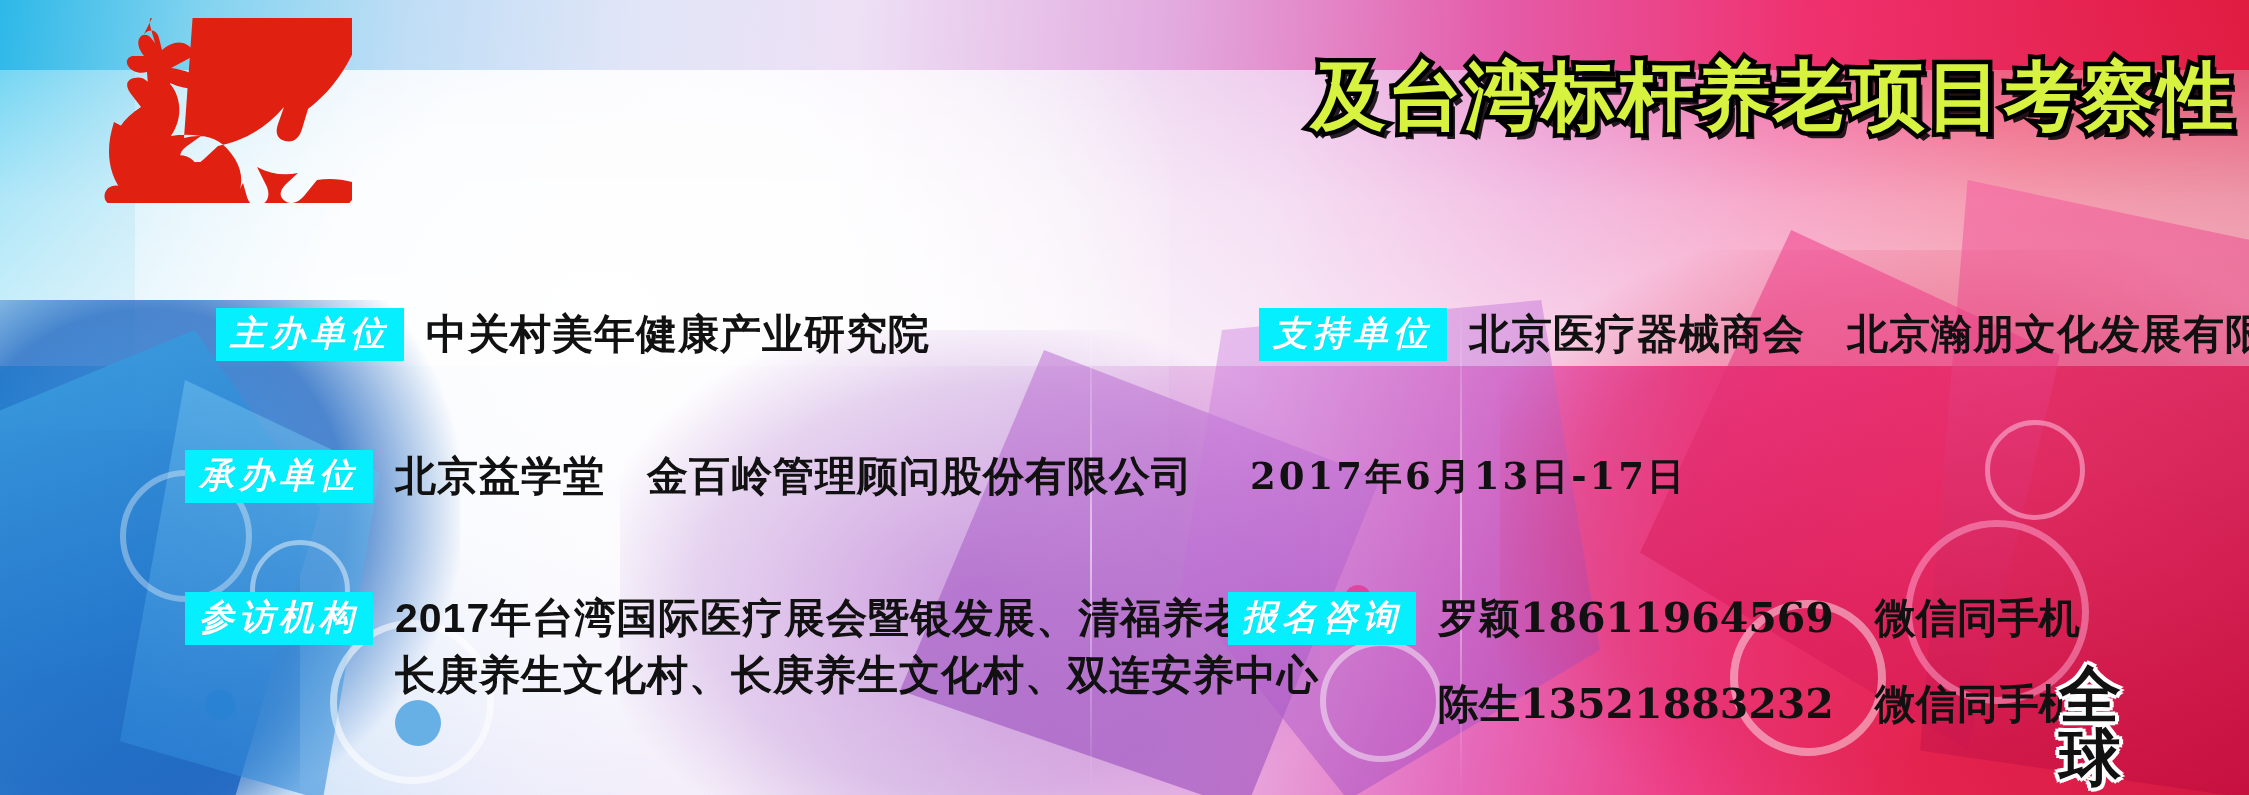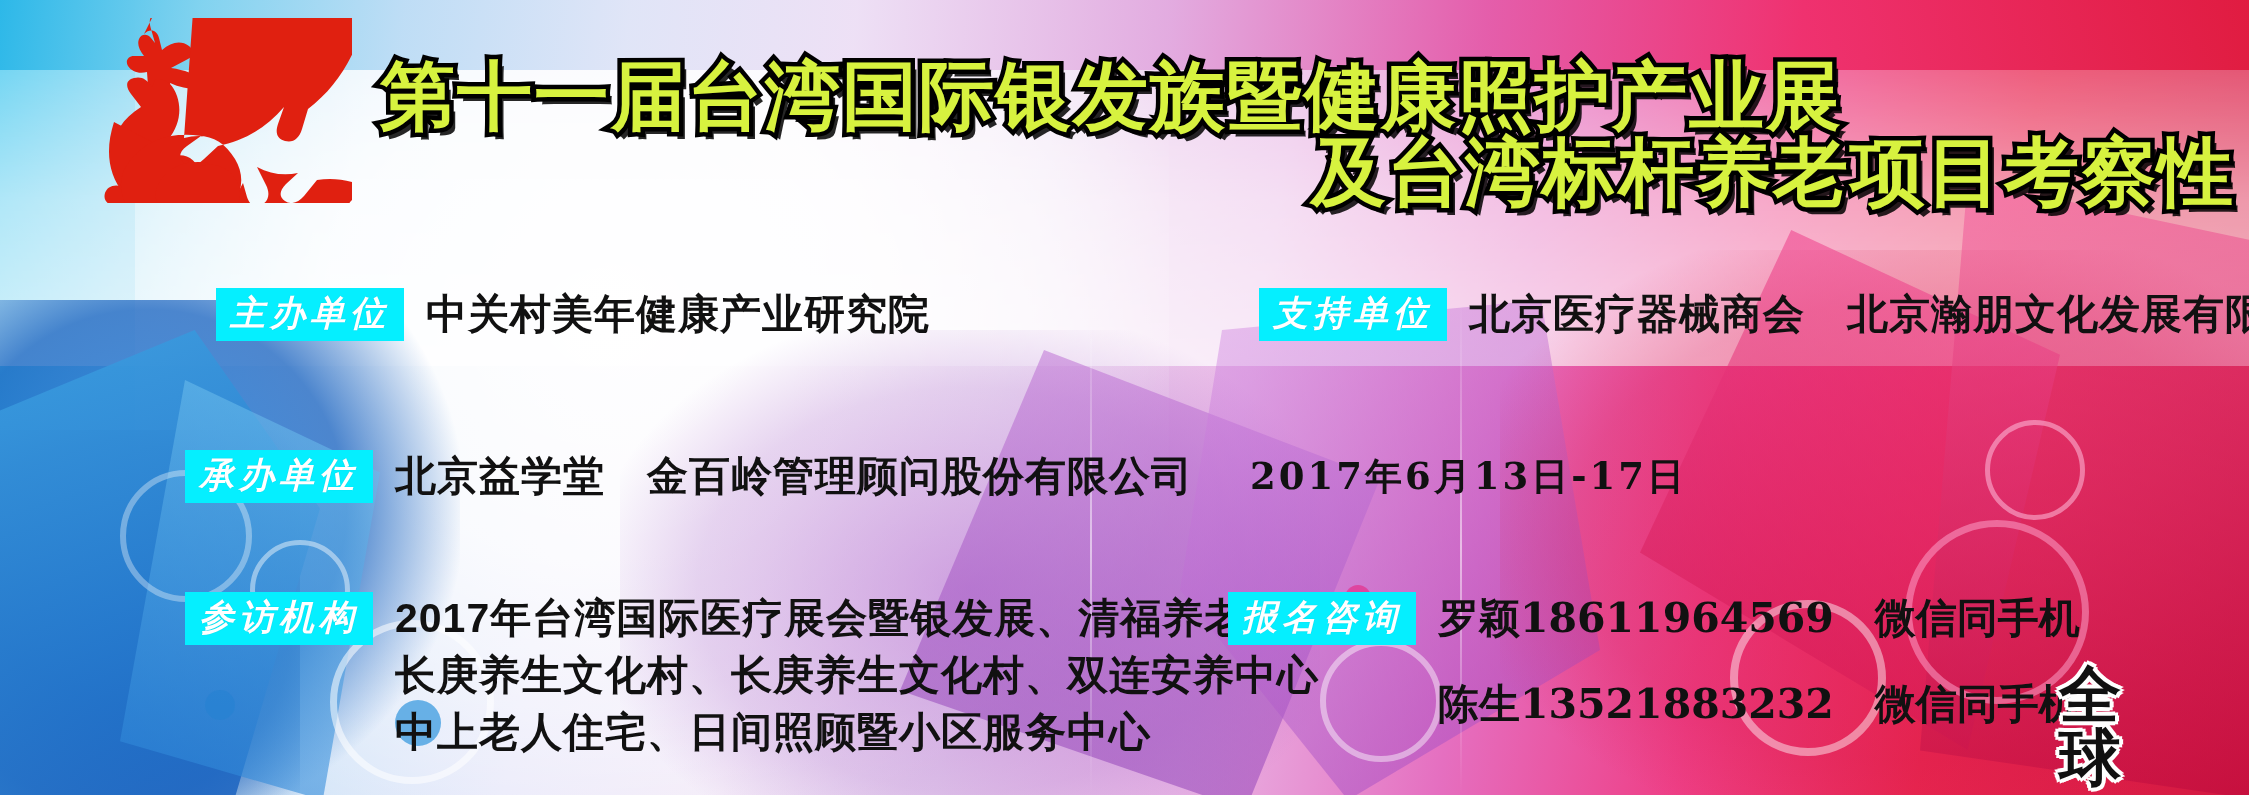--- a/index.html
+++ b/index.html
@@ -133,21 +133,21 @@
 
   
   .info{
     position:absolute;left:0;top:282px;width:2249px;height:470px;
   }
   .col{position:absolute;top:0;}
   .col-left{left:185px;width:1010px;}
   .col-right{left:1228px;width:1010px;}
 
   .row{display:flex;align-items:flex-start;position:absolute;left:0;}
-  .row.r1{top:6px;padding-left:31px;}
+  .row.r1{top:26px;padding-left:31px;}
   .row.r2{top:168px;}
   .row.r3{top:310px;}
 
   .badge{
     background:#05efff;
     color:#ffffff;
     font-family:"DejaVu Sans","Liberation Sans",sans-serif;
     font-weight:700;
     font-style:italic;
     font-size:35px;
@@ -267,21 +267,20 @@
         <path d="M92 16 c6 -6 13 -4 15 4 l3 12 c9 -8 19 -10 27 -4 5 4 5 10 -1 13 l-17 9 c14 2 24 6 30 12 4 4 2 9 -4 9 -9 0 -18 -2 -27 -6 l2 14 c1 9 -5 13 -12 9 -7 -4 -11 -11 -12 -20 l-1 -14 c-8 2 -15 0 -19 -6 -3 -5 0 -10 6 -10 l10 0 c-5 -6 -7 -12 -5 -17 2 -5 8 -6 12 -1 l4 5 -4 -14 c-2 -7 -2 -12 3 -15z"></path>
         <path d="M103 62 c10 -2 18 4 22 16 5 15 2 30 -9 44 -11 14 -16 27 -15 40 1 14 7 22 18 24 9 2 16 -3 20 -14 3 -9 1 -16 -6 -21 -5 -4 -11 -3 -14 2 -3 5 -1 10 4 12 -6 3 -11 0 -13 -7 -3 -10 2 -18 12 -20 13 -3 23 4 27 19 5 18 -3 33 -21 41 -22 10 -36 27 -42 51 -5 20 -3 38 6 54 7 12 17 18 29 17 10 -1 16 -8 16 -18 0 -8 -5 -13 -12 -13 -5 0 -8 3 -8 8 0 4 3 6 7 5 -3 4 -8 4 -11 -1 -4 -6 -2 -13 5 -16 9 -4 18 0 22 11 5 14 0 26 -14 35 -19 12 -42 9 -61 -8 -20 -18 -29 -42 -26 -72 3 -27 16 -47 38 -61 l-13 -2 c-9 -1 -13 -6 -11 -13 2 -6 8 -9 16 -7 l16 4 c-15 -8 -23 -20 -24 -36 -1 -19 9 -35 28 -47 l-10 -13 c-6 -8 -5 -14 3 -16 7 -2 13 1 18 9 z"></path>
         <path d="M62 104 c-9 28 -6 52 10 72 15 19 36 28 63 27 l-8 12 c-5 8 -4 14 4 16 7 2 13 -2 17 -11 l6 -16 c16 -8 28 -21 37 -39 l4 14 c3 9 9 12 16 7 6 -4 7 -11 3 -19 l-9 -18 c13 7 27 9 41 6 l-12 11 c-7 7 -7 13 -1 17 6 4 13 2 19 -5 l13 -16 c20 -3 40 1 59 12 l-16 4 c-10 3 -14 9 -10 16 3 6 10 8 19 5 l20 -7 c22 5 40 15 55 31 l-21 -3 c-12 -2 -18 3 -16 11 1 8 8 12 19 11 l24 -3 c25 9 44 24 57 44 l-25 -9 c-14 -5 -22 -2 -23 7 -1 9 5 15 17 17 l27 5 c-9 13 -25 21 -48 25 -35 5 -66 -3 -94 -25 l8 17 c4 9 2 15 -7 16 -8 1 -14 -3 -18 -13 l-7 -19 c-29 -12 -51 -33 -66 -63 l-1 19 c-1 10 -6 15 -15 13 -8 -2 -12 -9 -11 -20 l2 -22 c-19 -20 -30 -45 -33 -75 z"></path>
         <path d="M132 120 c22 -6 39 1 51 21 10 17 8 34 -6 51 -12 14 -28 19 -48 15 -17 -4 -27 -14 -30 -31 l7 8 c4 5 9 5 13 0 3 -4 2 -9 -3 -11 6 -1 10 3 11 11 1 11 -5 18 -17 21 -15 4 -28 -2 -36 -18 -9 -18 -6 -35 9 -50 17 -17 39 -23 66 -19 l-14 10 c-8 6 -9 12 -3 17 6 4 13 3 20 -4 l14 -13 c26 -5 48 -18 66 -39 l-6 17 c-3 9 -1 15 7 17 8 2 14 -2 17 -12 l6 -20 c21 -16 37 -37 48 -63 l1 20 c1 11 6 16 15 14 8 -2 12 -9 11 -21 l-2 -25 c11 -23 14 -46 9 -69 l12 16 c6 9 13 10 19 4 5 -5 4 -13 -3 -21 l-17 -19 c-3 -26 -14 -49 -32 -68 l18 6 c10 3 17 0 19 -8 1 -8 -4 -14 -14 -17 l-24 -7 c-19 -17 -43 -27 -71 -30 l17 -9 c9 -5 12 -11 8 -18 -4 -6 -11 -7 -21 -2 l-23 11 c-27 2 -51 11 -72 27 z"></path>
         <path d="M150 148 c14 -4 26 1 34 14 7 12 5 23 -5 33 -9 9 -20 12 -34 8 -12 -3 -18 -10 -19 -21 l5 6 c3 3 6 3 8 0 2 -3 1 -6 -2 -7 4 -1 7 2 7 7 0 7 -4 12 -12 14 -10 3 -19 -1 -25 -12 -6 -12 -4 -23 6 -33 11 -11 26 -15 44 -12 z"></path>
       </g>
     </svg>
   </div>
 
   <div class="title-wrap">
-    <div class="title-line l1">第十一届台湾国际银发族暨健康照护产业展</div>
     <div class="title-line l2">及台湾标杆养老项目考察性</div>
   </div>
 
   <div class="info">
 
     <div class="col col-left">
 
       <div class="row r1">
         <div class="badge">主办单位</div>
         <div class="val">中关村美年健康产业研究院</div>
@@ -290,21 +289,20 @@
       <div class="row r2">
         <div class="badge">承办单位</div>
         <div class="val">北京益学堂　金百岭管理顾问股份有限公司</div>
       </div>
 
       <div class="row r3">
         <div class="badge">参访机构</div>
         <div class="val multi">
           <span class="ln">2017年台湾国际医疗展会暨银发展、清福养老院</span>
           <span class="ln">长庚养生文化村、长庚养生文化村、双连安养中心</span>
-          <span class="ln">中上老人住宅、日间照顾暨小区服务中心</span>
         </div>
       </div>
 
     </div>
 
     <div class="col col-right">
 
       <div class="row r1">
         <div class="badge">支持单位</div>
         <div class="val">北京医疗器械商会　北京瀚朋文化发展有限公司</div>

